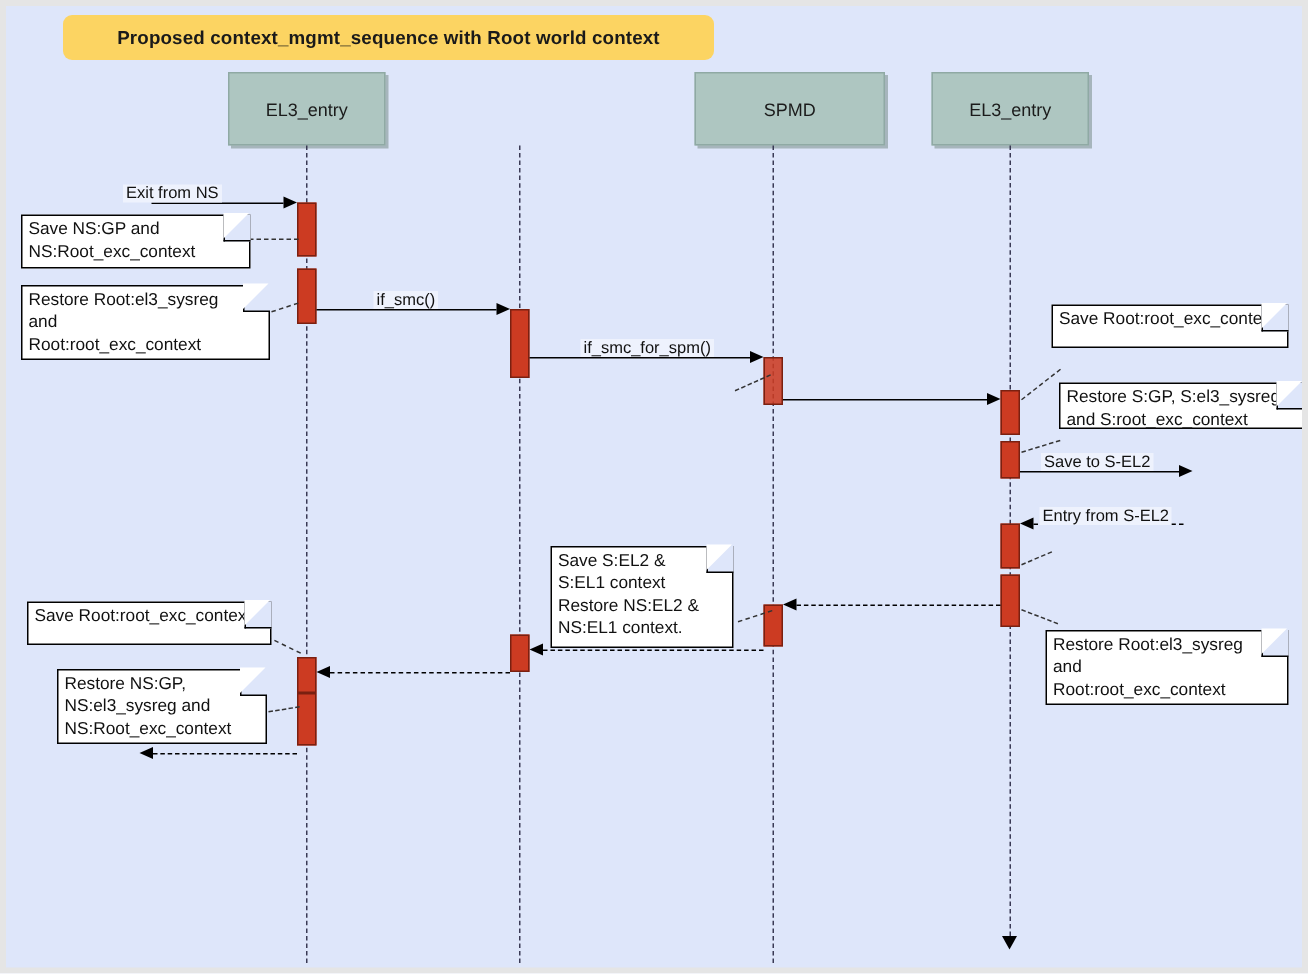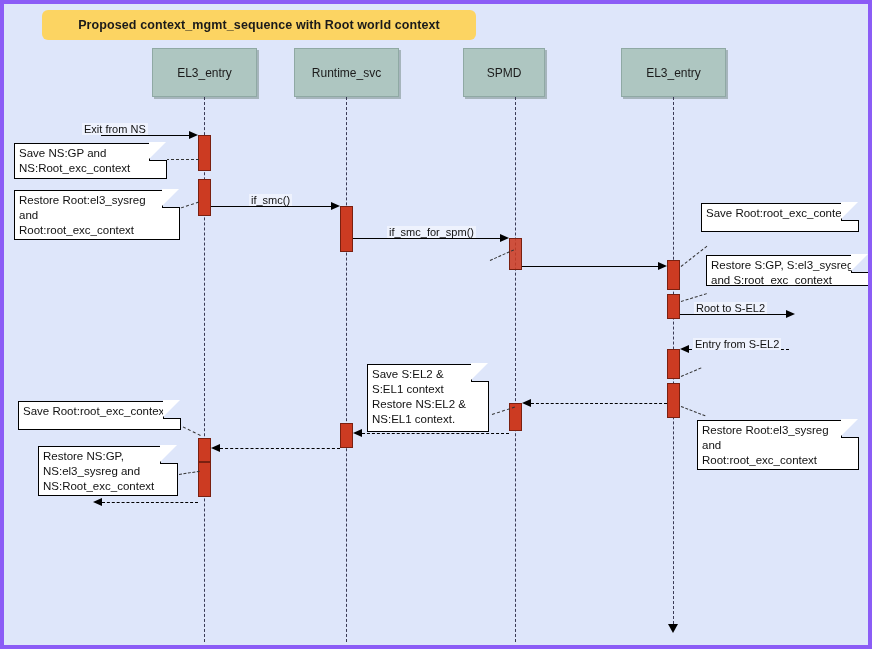--- a/index.html
+++ b/index.html
@@ -1,21 +1,21 @@
 <!DOCTYPE html>
 <html><head>
 <meta charset="utf-8">
 <style>
   html,body{margin:0;padding:0;background:#ffffff;}
   body{font-family:"Liberation Sans",sans-serif;}
 
   #canvas{
     position:relative;
     width:872px;height:649px;
-    background:#8b5cf6;
+    background:#e5e5e5;
     box-sizing:border-box;
     padding:4px;
     overflow:hidden;
   }
   #plot{
     position:relative;
     width:864px;height:641px;
     background:#dee6fa;
     overflow:hidden;
   }
@@ -139,22 +139,21 @@
 </style>
 </head>
 <body>
 
 <div id="canvas">
  <div id="plot">
 
   <div class="title-banner">Proposed context_mgmt_sequence with Root world context</div>
 
   <div class="head" style="left:148px;top:44px;width:105px;">EL3_entry</div>
-  <div class="head" style="left:290px;top:44px;width:105px;">Runtime_svc</div>
-  <div class="head" style="left:459px;top:44px;width:82px;">SPMD</div>
+  <div class="head" style="left:459px;top:44px;width:127px;">SPMD</div>
   <div class="head" style="left:617px;top:44px;width:105px;">EL3_entry</div>
 
   <div class="lifeline" style="left:200px;top:93px;height:545px;"></div>
   <div class="lifeline" style="left:342px;top:93px;height:545px;"></div>
   <div class="lifeline" style="left:511px;top:93px;height:545px;"></div>
   <div class="lifeline" style="left:669px;top:93px;height:527px;"></div>
   <div class="lifeline-end-arrow" style="left:664px;top:620px;"></div>
 
   <div class="act" style="left:194px;top:131px;height:36px;"></div>
   <div class="act" style="left:194px;top:175px;height:37px;"></div>
@@ -182,21 +181,21 @@
 
   <div class="msg-line" style="left:349px;top:234px;width:147px;"></div>
   <div class="arrowhead-r" style="left:496px;top:229.5px;"></div>
   <div class="msg-label" style="left:383px;top:222px;">if_smc_for_spm()</div>
 
   <div class="msg-line" style="left:518px;top:262px;width:136px;"></div>
   <div class="arrowhead-r" style="left:654px;top:257.5px;"></div>
 
   <div class="msg-line" style="left:676px;top:310px;width:106px;"></div>
   <div class="arrowhead-r" style="left:782px;top:305.5px;"></div>
-  <div class="msg-label" style="left:690px;top:298px;">Root to S-EL2</div>
+  <div class="msg-label" style="left:690px;top:298px;">Save to S-EL2</div>
 
   <div class="msg-line dashed" style="left:685px;top:345px;width:100px;"></div>
   <div class="arrowhead-l" style="left:676px;top:340.5px;"></div>
   <div class="msg-label" style="left:689px;top:334px;">Entry from S-EL2</div>
 
   <div class="msg-line dashed" style="left:527px;top:399px;width:136px;"></div>
   <div class="arrowhead-l" style="left:518px;top:394.5px;"></div>
 
   <div class="msg-line dashed" style="left:358px;top:429px;width:147px;"></div>
   <div class="arrowhead-l" style="left:349px;top:424.5px;"></div>

